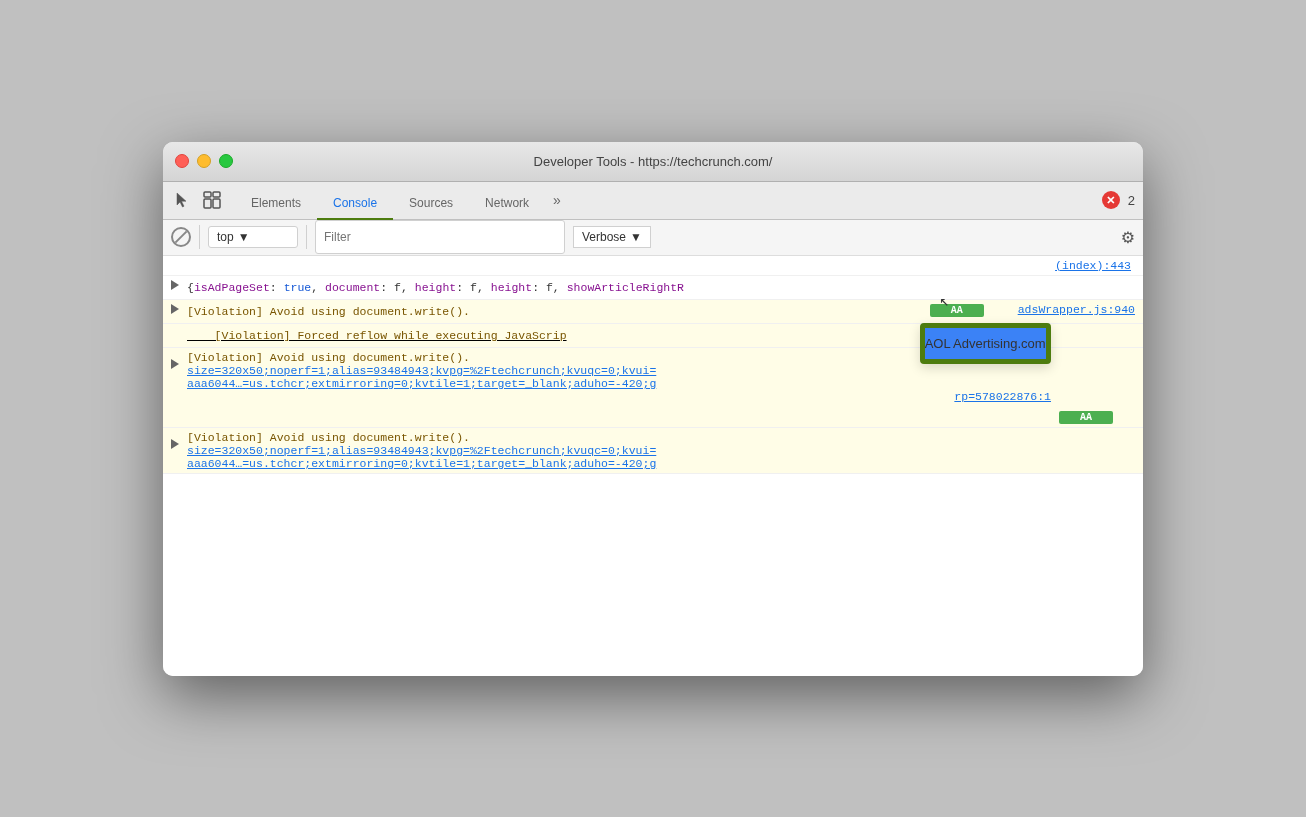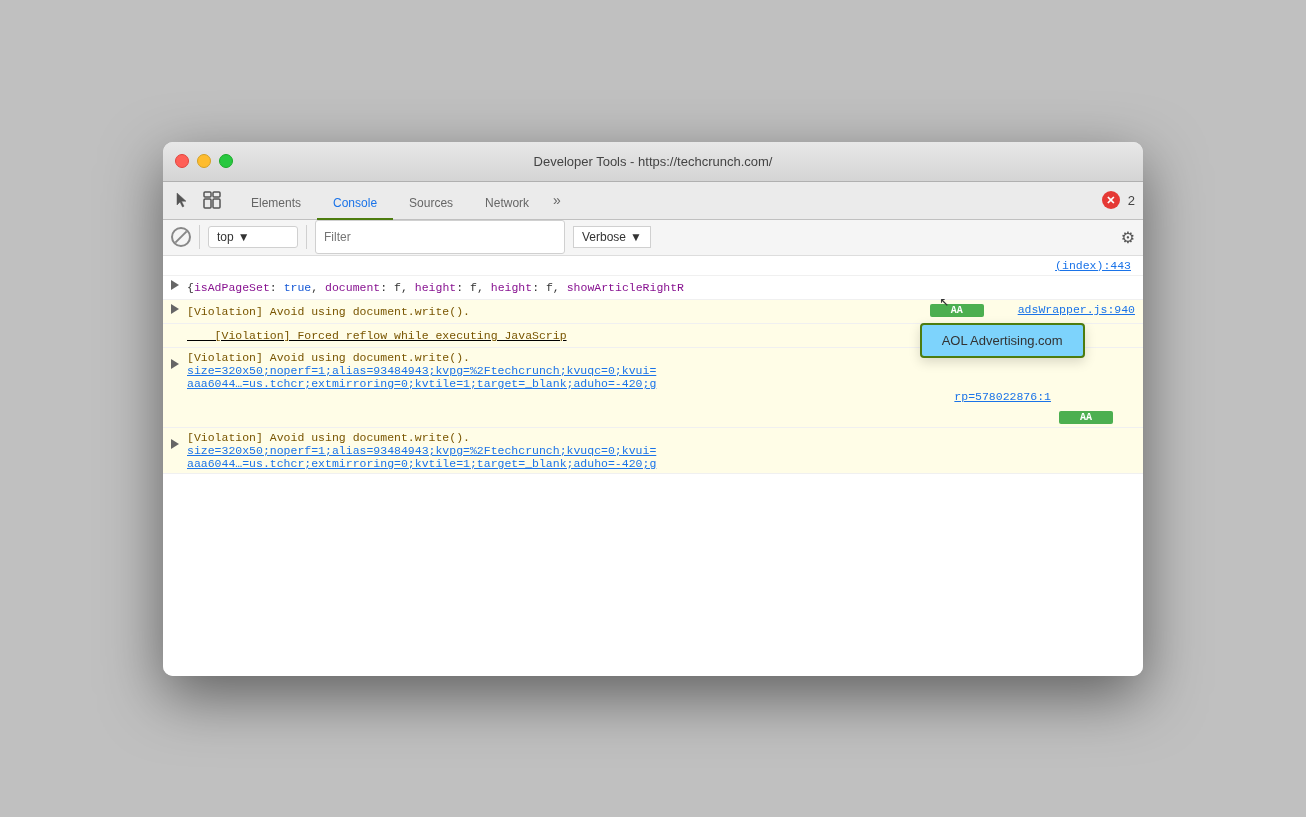--- a/index.html
+++ b/index.html
@@ -320,24 +320,24 @@
       font-weight: bold;
       padding: 1px 21px;
       border-radius: 2px;
       margin-right: 22px;
       white-space: nowrap;
       display: inline-block;
     }
 
     .tooltip {
       position: absolute;
-      background: #7dd3fc;
-      border: 2px solid #4d7c0f;
+      background: #3b82f6;
+      border: 5px solid #4d7c0f;
       border-radius: 4px;
-      padding: 8px 20px;
+      padding: 8px 0;
       font-size: 13px;
       color: #333;
       white-space: nowrap;
       box-shadow: 0 4px 12px rgba(0,0,0,0.15);
       top: 20px;
       left: -10px;
       z-index: 100;
       font-family: -apple-system, sans-serif;
     }
 

